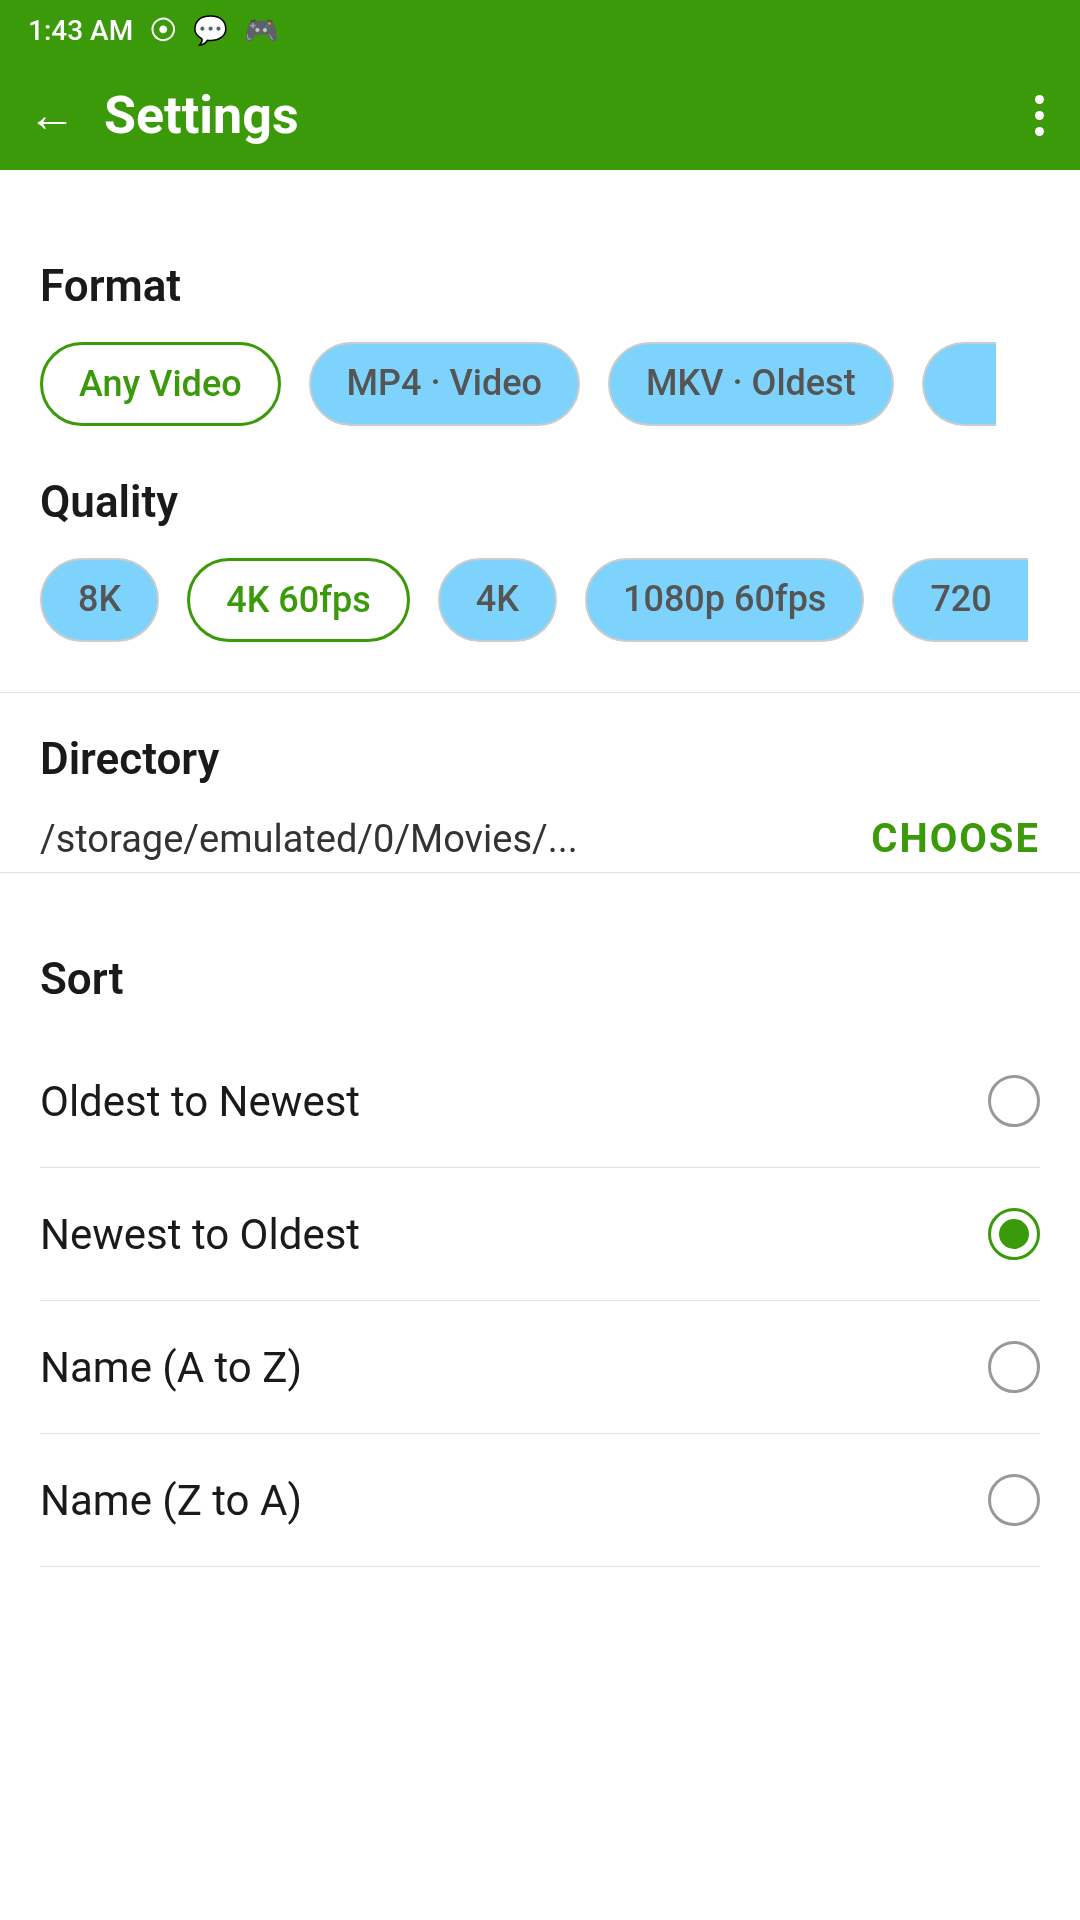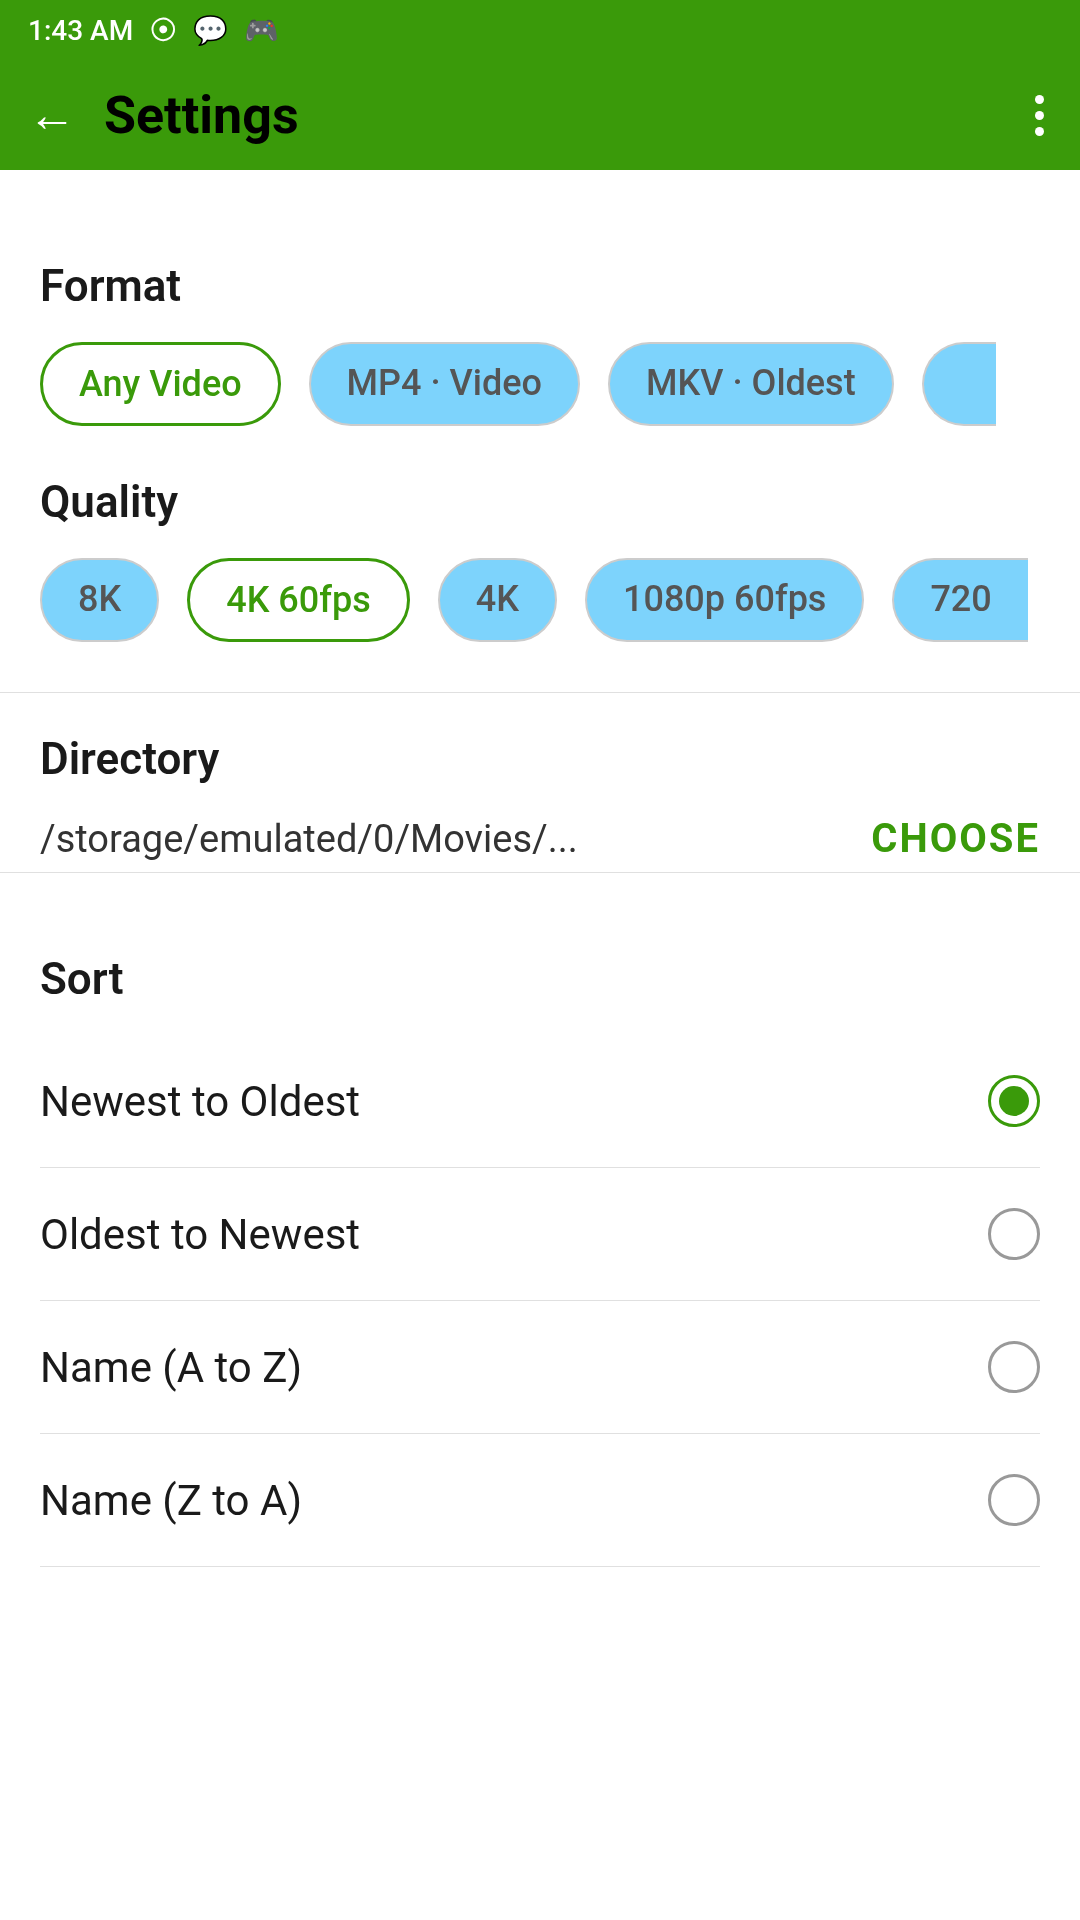--- a/index.html
+++ b/index.html
@@ -61,21 +61,21 @@
       font-size: 48px;
       color: white;
       cursor: pointer;
       margin-right: 28px;
       line-height: 1;
     }
 
     .app-bar-title {
       font-size: 52px;
       font-weight: bold;
-      color: #000000;
+      color: #ffffff;
       flex: 1;
     }
 
     .menu-dots {
       font-size: 52px;
       color: white;
       cursor: pointer;
       display: flex;
       flex-direction: column;
       gap: 7px;
@@ -256,32 +256,32 @@
   </div>
 
   <div class="divider"></div>
 
 </div>
 
 <div class="sort-content">
   <div class="section-label">Sort</div>
 
   <div class="radio-row">
+    <span class="radio-label">Oldest to Newest</span>
+    <div class="radio-button"></div>
+  </div>
+
+  <div class="radio-row">
     <span class="radio-label">Newest to Oldest</span>
     <div class="radio-button selected">
       <div class="radio-inner"></div>
     </div>
   </div>
 
   <div class="radio-row">
-    <span class="radio-label">Oldest to Newest</span>
-    <div class="radio-button"></div>
-  </div>
-
-  <div class="radio-row">
     <span class="radio-label">Name (A to Z)</span>
     <div class="radio-button"></div>
   </div>
 
   <div class="radio-row">
     <span class="radio-label">Name (Z to A)</span>
     <div class="radio-button"></div>
   </div>
 
 </div>

